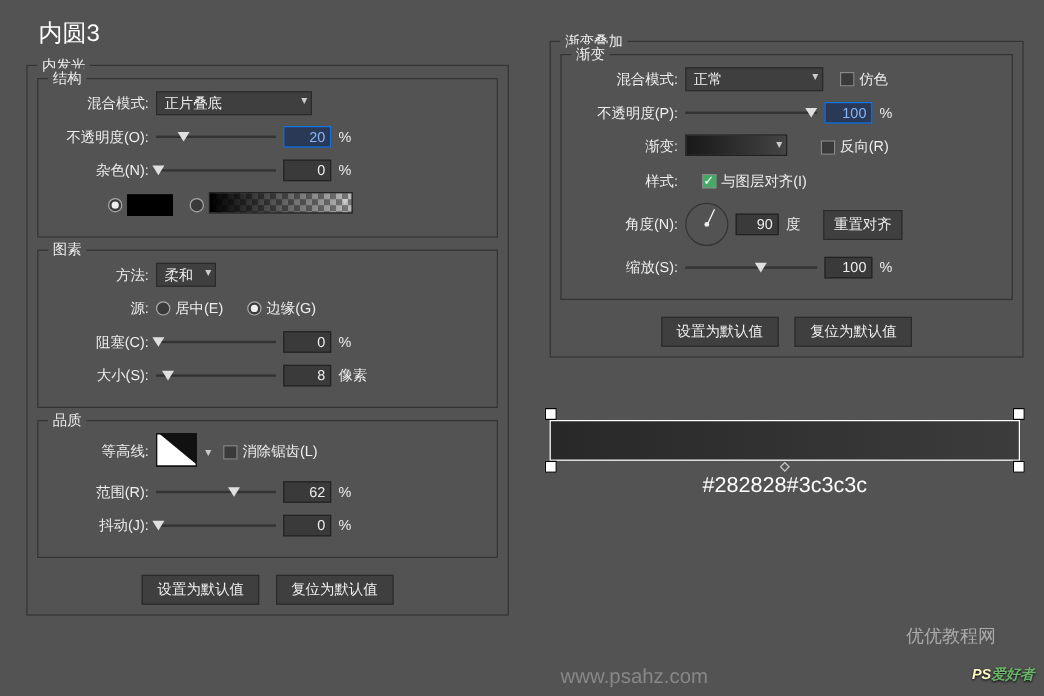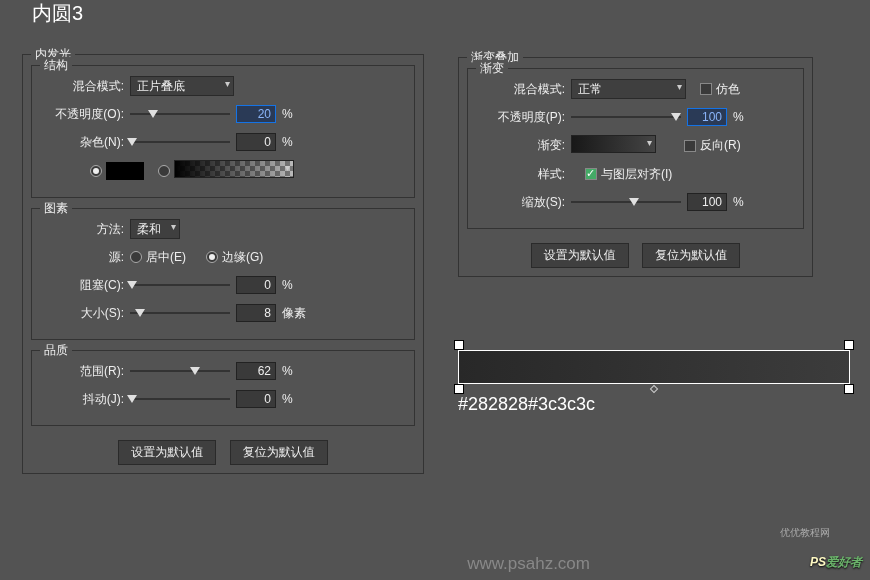--- a/index.html
+++ b/index.html
@@ -1,20 +1,20 @@
 <!DOCTYPE html>
 <html><head>
 <meta charset="utf-8">
 <style>
 *{box-sizing:border-box;margin:0;padding:0;font-family:"Microsoft YaHei",sans-serif;font-size:12px;color:#eee}
 body{background:#535353;width:870px;height:580px;position:relative;overflow:hidden}
-.title{font-size:20px;color:#fff;padding:0 0 10px 32px}
+.title{font-size:20px;color:#fff;padding:14px 0 10px 32px}
 .col{position:absolute}
 .col.left{left:22px;top:54px;width:402px}
-.col.right{left:458px;top:57px;width:355px}
+.col.right{left:458px;top:34px;width:395px}
 .group{border:1px solid #333;margin-bottom:10px;padding:10px 8px 8px 8px;position:relative}
 .group>.legend{position:absolute;top:-9px;left:8px;background:#535353;padding:0 4px;color:#eee}
 .sub{border:1px solid #333;padding:10px 8px 8px 8px;position:relative;margin-bottom:10px}
 .sub>.legend{position:absolute;top:-9px;left:8px;background:#535353;padding:0 4px;color:#eee}
 .row{display:flex;align-items:center;margin-bottom:8px;min-height:20px}
 .lbl{width:90px;text-align:right;padding-right:6px;color:#eee}
 .lbl2{width:95px;text-align:right;padding-right:6px;color:#eee}
 select,.sel{background:#3f3f3f;border:1px solid #2a2a2a;color:#eee;height:20px;padding:0 18px 0 6px;appearance:none;position:relative}
 .selwrap{position:relative;display:inline-block}
 .selwrap:after{content:"▾";position:absolute;right:4px;top:2px;color:#ccc;pointer-events:none;font-size:10px}
@@ -44,41 +44,41 @@
 .dial:before{content:"";position:absolute;left:17px;top:3px;width:1px;height:14px;background:#fff;transform-origin:bottom;transform:rotate(25deg)}
 .gradbar-box{position:absolute;left:458px;top:340px;width:392px}
 .gbar{height:34px;background:linear-gradient(to right,#282828,#3c3c3c);border:1px solid #fff;position:relative;margin:10px 0 6px 0}
 .gstop{position:absolute;width:10px;height:10px;background:#fff;border:1px solid #000}
 .gstop.s1{left:-5px;top:-11px}
 .gstop.s2{right:-5px;top:-11px}
 .gstop.s3{left:-5px;bottom:-11px}
 .gstop.s4{right:-5px;bottom:-11px}
 .gmid{position:absolute;left:50%;bottom:-9px;width:6px;height:6px;transform:rotate(45deg);border:1px solid #ccc;margin-left:-3px}
 .hex{font-size:18px;color:#fff}
-.hexrow{display:flex;justify-content:flex-start;padding-top:4px}
+.hexrow{display:flex;justify-content:center;padding-top:4px}
 .gradswatch{width:85px;height:18px;border:1px solid #222;background:linear-gradient(to right,#181818,#444);display:inline-block}
 .watermark{position:absolute;right:8px;bottom:8px;font-size:22px;color:#6bb36b;font-weight:bold;font-style:italic;text-shadow:0 1px 2px #000}
 .watermark span{color:#fef9c3}
-.wm2{position:absolute;right:40px;bottom:40px;font-size:10px;color:#aaa}
+.wm2{position:absolute;right:40px;bottom:40px;font-size:15px;color:#aaa}
 .psahz{position:absolute;right:280px;bottom:6px;font-size:17px;color:#888}
 </style>
 </head>
 <body>
 
 <div class="title">内圆3</div>
 
 <div class="col left">
   <div class="group">
     <span class="legend">内发光</span>
 
     <div class="sub">
       <span class="legend">结构</span>
       <div class="row">
         <span class="lbl">混合模式:</span>
-        <span class="selwrap"><select class="sel" style="width:104px"><option>正片叠底</option></select></span>
+        <span class="selwrap"><select class="sel" style="width:130px"><option>正片叠底</option></select></span>
       </div>
       <div class="row">
         <span class="lbl">不透明度(O):</span>
         <span class="track">
             <span class="thumb" style="left:18px"></span>
           </span>
         <input class="num hi" value="20" style="">
         <span class="unit">%</span>
       </div>
       <div class="row">
@@ -126,20 +126,27 @@
             <span class="thumb" style="left:5px"></span>
           </span>
         <input class="num" value="8" style="">
         <span class="unit">像素</span>
       </div>
     </div>
 
     <div class="sub">
       <span class="legend">品质</span>
       <div class="row">
+        <span class="lbl">等高线:</span>
+        <span class="contour-wrap"><span class="contour"></span></span>
+        <span style="width:22px"></span>
+        <span class="chk"></span>
+        <span>消除锯齿(L)</span>
+      </div>
+      <div class="row">
         <span class="lbl">范围(R):</span>
         <span class="track">
             <span class="thumb" style="left:60px"></span>
           </span>
         <input class="num" value="62" style="">
         <span class="unit">%</span>
       </div>
       <div class="row">
         <span class="lbl">抖动(J):</span>
         <span class="track">
@@ -182,20 +189,28 @@
         <span class="selwrap"><span class="gradswatch"></span></span>
         <span style="width:28px"></span>
         <span class="chk"></span>
         <span>反向(R)</span>
       </div>
       <div class="row">
         <span class="lbl2">样式:</span>
         <span style="width:14px"></span>
         <span class="chk on"></span>
         <span>与图层对齐(I)</span>
+      </div>
+      <div class="row">
+        <span class="lbl2">角度(N):</span>
+        <span class="dial"></span>
+        <input class="num" style="width: 36px;" value="90">
+        <span class="unit">度</span>
+        <span style="width:14px"></span>
+        <button class="btn" style="padding:3px 8px">重置对齐</button>
       </div>
       <div class="row">
         <span class="lbl2">缩放(S):</span>
         <span class="track" style="width:110px">
             <span class="thumb" style="left:58px"></span>
           </span>
         <input class="num" value="100" style="">
         <span class="unit">%</span>
       </div>
     </div>

